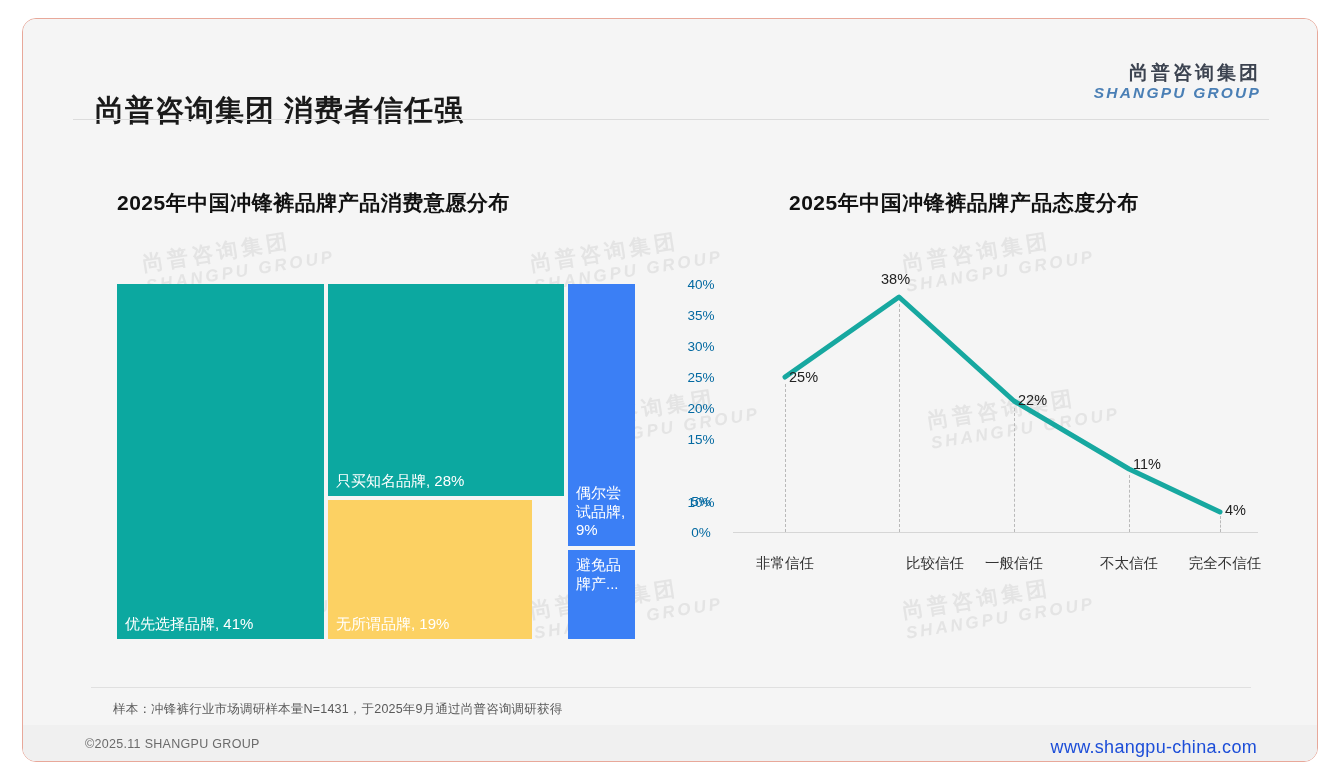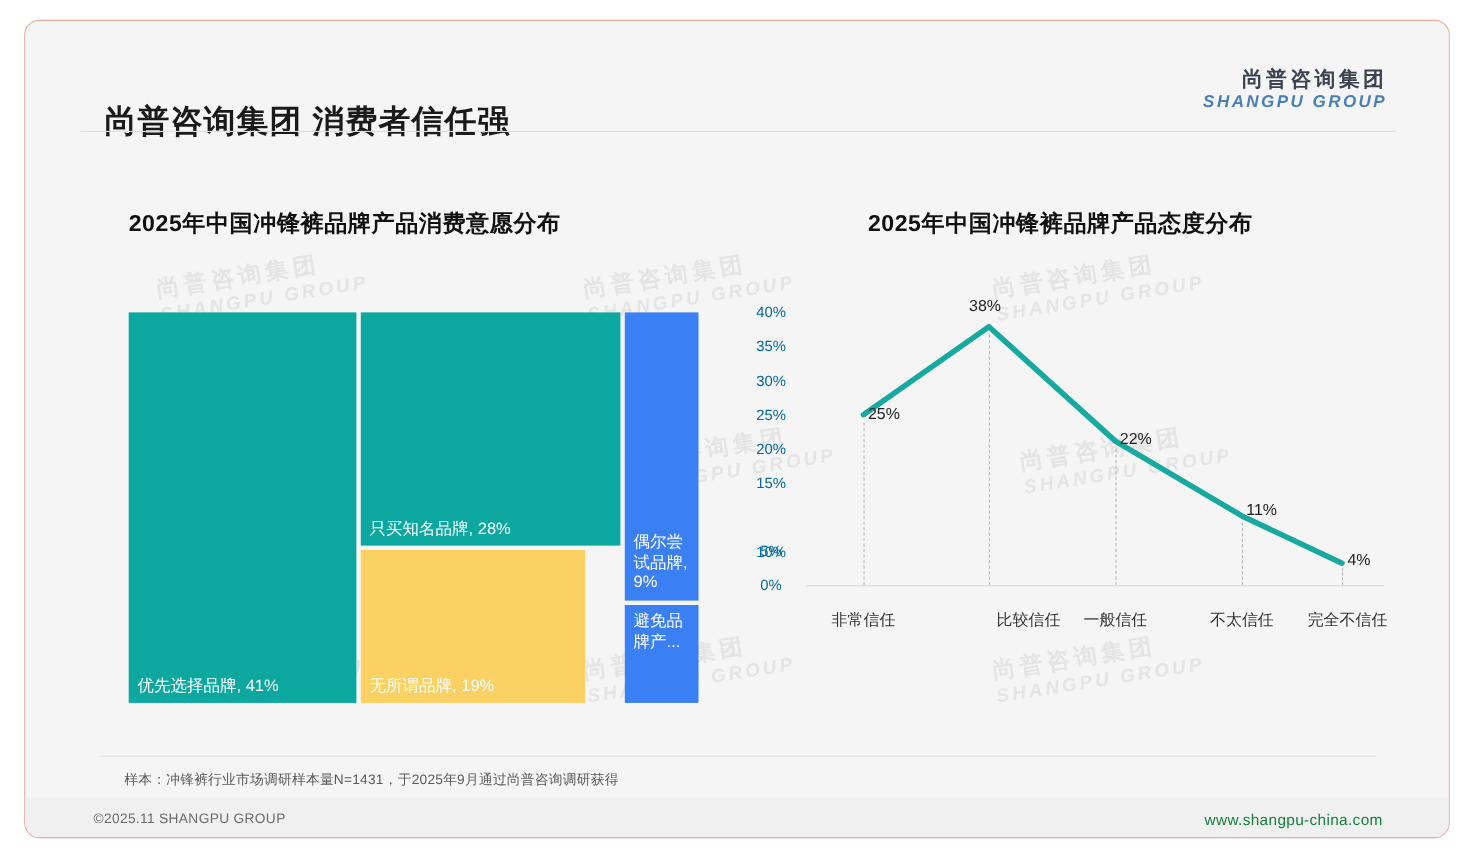--- a/index.html
+++ b/index.html
@@ -133,21 +133,21 @@
   .footer{
     position:absolute;left:0;top:706px;width:100%;height:38px;
     background:#f0f0f0;
   }
   .footer-left{
     position:absolute;left:62px;top:12px;
     font-size:12.5px;color:#6b6b6b;letter-spacing:0.3px;
   }
   .footer-right{
     position:absolute;right:60px;top:12px;
-    font-size:14px;color:#15803d;letter-spacing:0.3px;
+    font-size:18px;color:#1d4ed8;letter-spacing:0.3px;
   }
 </style>
 </head>
 <body>
 
 <div class="page">
   <div class="slide-frame">
     <div class="slide">
 
       <div class="wm" style="left:120px;top:218px;">

